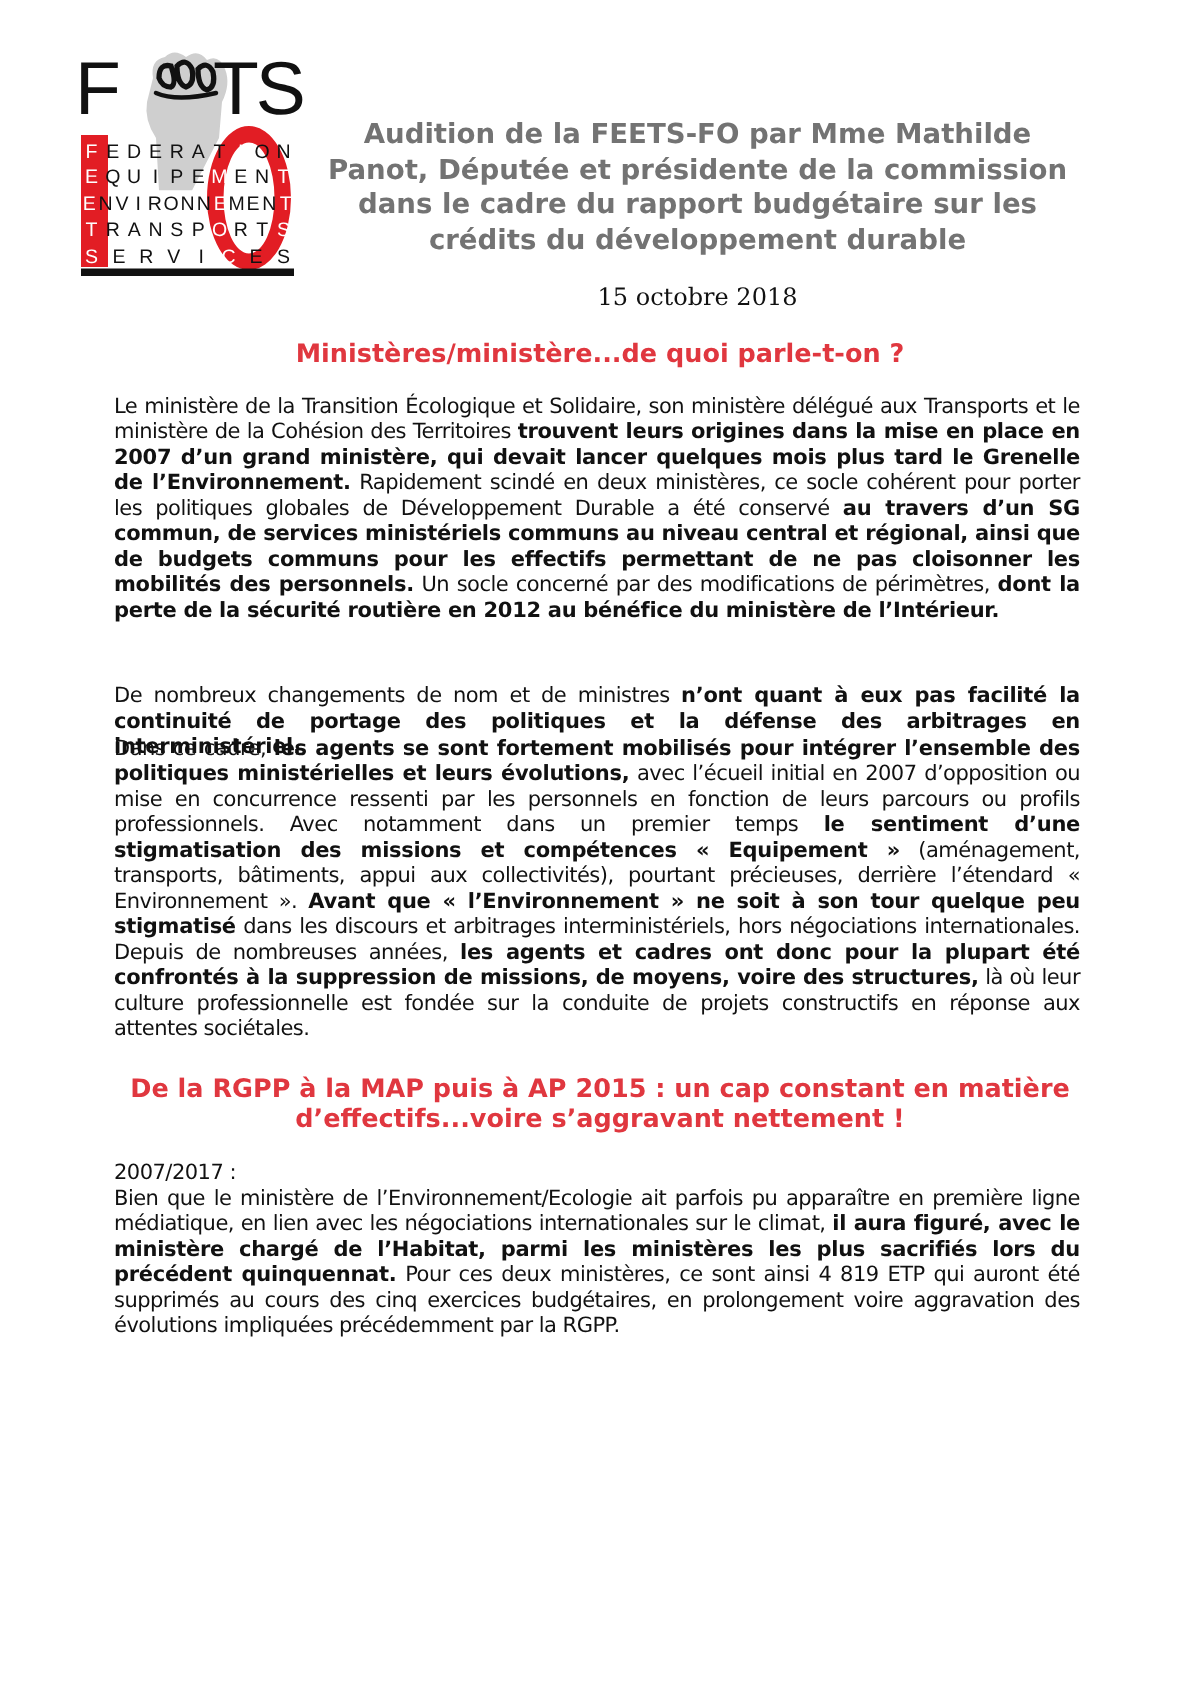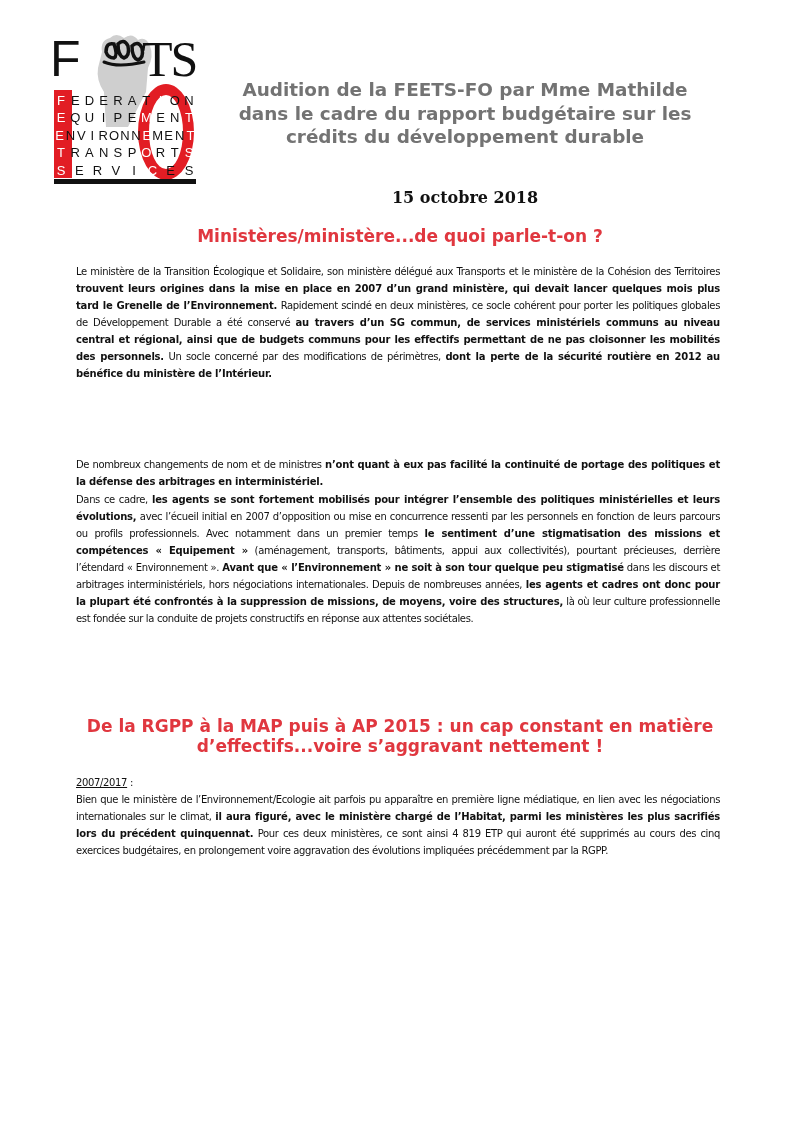--- a/index.html
+++ b/index.html
@@ -11,45 +11,45 @@
     .logo-fts { position: absolute; top: 4px; font-family: "Liberation Sans", sans-serif; font-size: 50px; font-weight: 400; color: #111; line-height: 1; letter-spacing: -2px; }
     .logo-redbar { position: absolute; left: 4px; top: 60px; width: 18px; height: 88px; background: #e21d24; }
     .logo-o { position: absolute; left: 88px; top: 54px; width: 56px; height: 96px; border: 11px solid #e21d24; border-radius: 50%; }
     .logo-rows { position: absolute; left: 4px; top: 62px; width: 142px; }
     .logo-row { display: flex; justify-content: space-between; height: 17.4px; font-family: "Liberation Sans", sans-serif; font-size: 13px; line-height: 17px; color: #111; letter-spacing: 0; position: relative; }
     .logo-row span { width: 14px; text-align: center; }
     .logo-row span.w { color: #fff; }
     .logo-bottom { position: absolute; left: 4px; top: 149px; width: 142px; height: 5px; background: #111; }
 
     .title { position: absolute; left: 200px; top: 78px; width: 530px; text-align: center; font-family: "DejaVu Sans", sans-serif; font-weight: bold; font-size: 18.4px; line-height: 23.5px; color: #737373; }
-    .date { position: absolute; left: 200px; top: 188px; width: 530px; text-align: center; font-family: "DejaVu Serif", serif; font-weight: bold; font-size: 16px; line-height: 20px; color: #111; }
+    .date { position: absolute; left: 200px; top: 188px; width: 530px; text-align: center; font-family: "DejaVu Serif", serif; font-weight: normal; font-size: 16px; line-height: 20px; color: #111; }
 
     .h-red { position: absolute; text-align: center; font-family: "DejaVu Sans", sans-serif; font-weight: bold; color: #e0373f; font-size: 17px; line-height: 20px; }
     .h1 { left: 100px; top: 226px; width: 600px; }
     .h2 { left: 80px; top: 716px; width: 640px; }
 
-    .body { position: absolute; left: 76px; width: 644px; font-family: "DejaVu Sans", sans-serif; font-size: 10px; line-height: 17px; text-align: justify; color: #111; letter-spacing: -0.35px; }
+    .body { position: absolute; left: 76px; width: 644px; font-family: "DejaVu Sans", sans-serif; font-size: 14px; line-height: 17px; text-align: justify; color: #111; letter-spacing: -0.35px; }
     .body b { font-weight: bold; letter-spacing: -0.2px; }
     .p1 { top: 263px; }
     .p2 { top: 456px; }
     .p3 { top: 491px; }
     .p4 { top: 774px; }
-    .u { text-decoration: underline; }
+    .u { }
   </style>
 </head>
 <body>
 
 <div class="logo">
   <svg class="logo-fists" viewBox="0 0 70 95">
     <path d="M14 20 Q12 8 22 6 Q28 0 36 6 Q44 0 50 8 Q58 4 62 14 Q66 24 60 36 L58 60 L40 95 L18 95 L16 60 Q8 48 10 36 Z" fill="#cfcfcf"></path>
     <path d="M18 20 Q18 10 26 12 Q30 24 26 26 Q20 26 18 20 Z M30 12 Q36 6 40 14 Q42 24 36 26 Q30 24 30 12 Z M44 14 Q50 8 54 16 Q56 26 50 28 Q44 26 44 14 Z" fill="none" stroke="#111" stroke-width="3.5" stroke-linecap="round"></path>
     <path d="M16 30 Q30 36 56 30" fill="none" stroke="#111" stroke-width="3" stroke-linecap="round"></path>
   </svg>
   <div class="logo-fts" style="left:0;">F</div>
-  <div class="logo-fts" style="left:92px;font-family:Liberation Serif, serif;">TS</div>
+  <div class="logo-fts" style="left:92px;">TS</div>
   <div class="logo-redbar"></div>
   <div class="logo-o"></div>
   <div class="logo-rows">
     <div class="logo-row">
         <span class="w">F</span>
         <span>E</span>
         <span>D</span>
         <span>E</span>
         <span>R</span>
         <span>A</span>
@@ -106,20 +106,21 @@
         <span class="w">C</span>
         <span>E</span>
         <span>S</span>
       </div>
   </div>
   <div class="logo-bottom"></div>
 </div>
 
 <div class="title">
   <div>Audition de la FEETS-FO par Mme Mathilde</div>
+  <div>Panot, Députée et présidente de la commission</div>
   <div>dans le cadre du rapport budgétaire sur les</div>
   <div>crédits du développement durable</div>
 </div>
 <div class="date">15 octobre 2018</div>
 
 <div class="h-red h1">Ministères/ministère...de quoi parle-t-on ?</div>
 
 <p class="body p1"><span>Le ministère de la Transition Écologique et Solidaire, son ministère délégué aux Transports et le ministère de la Cohésion des Territoires </span><b>trouvent leurs origines dans la mise en place en 2007 d’un grand  ministère, qui devait lancer quelques mois plus tard le Grenelle de l’Environnement.</b><span> Rapidement scindé en deux ministères, ce socle cohérent pour porter les politiques globales de Développement Durable a été conservé </span><b>au travers d’un SG commun, de services ministériels communs au niveau central et régional, ainsi que de budgets communs pour les effectifs permettant de ne pas cloisonner les mobilités des personnels.</b><span> Un socle concerné par des modifications de périmètres, </span><b>dont la perte de la sécurité routière en 2012 au bénéfice du ministère de l’Intérieur.</b></p>
 
 <p class="body p2"><span>De nombreux changements de nom et de ministres </span><b>n’ont quant à eux pas facilité la continuité de portage des politiques et la défense des arbitrages en interministériel.</b></p>

